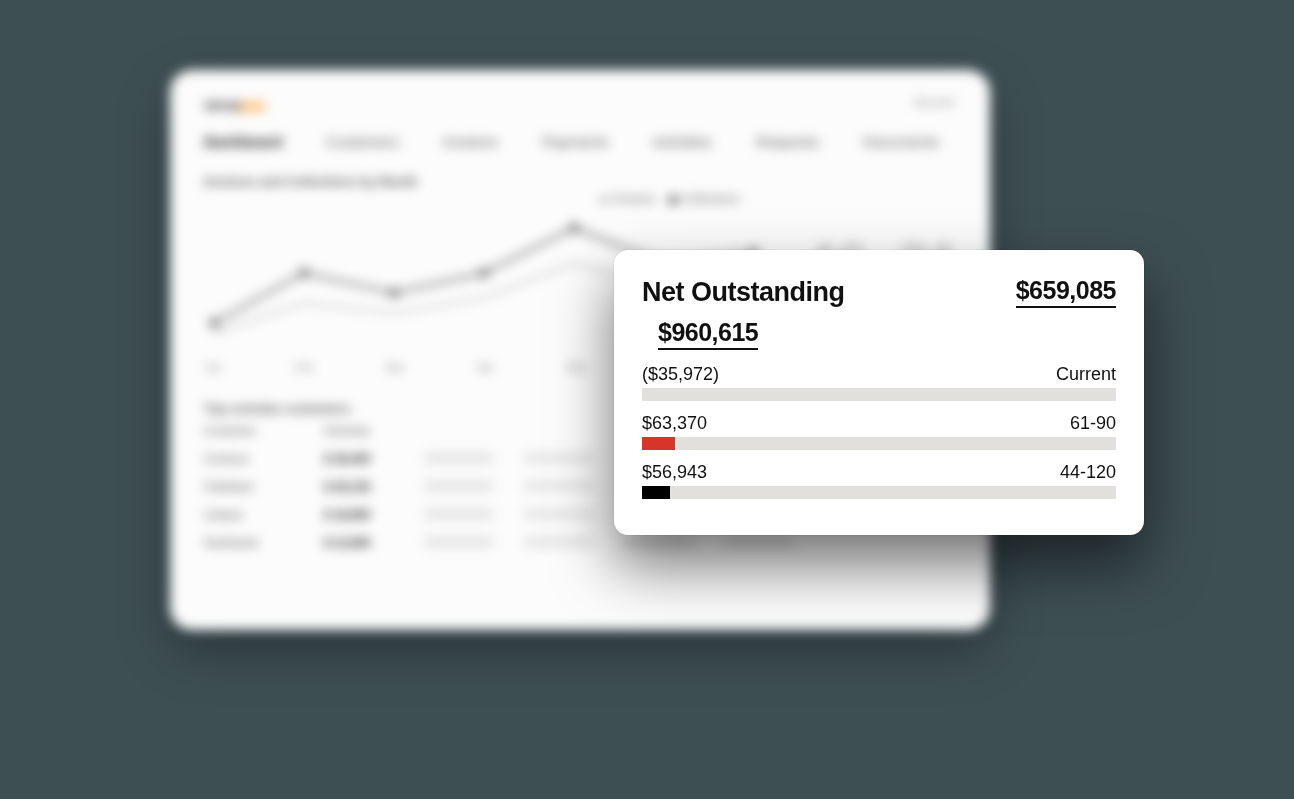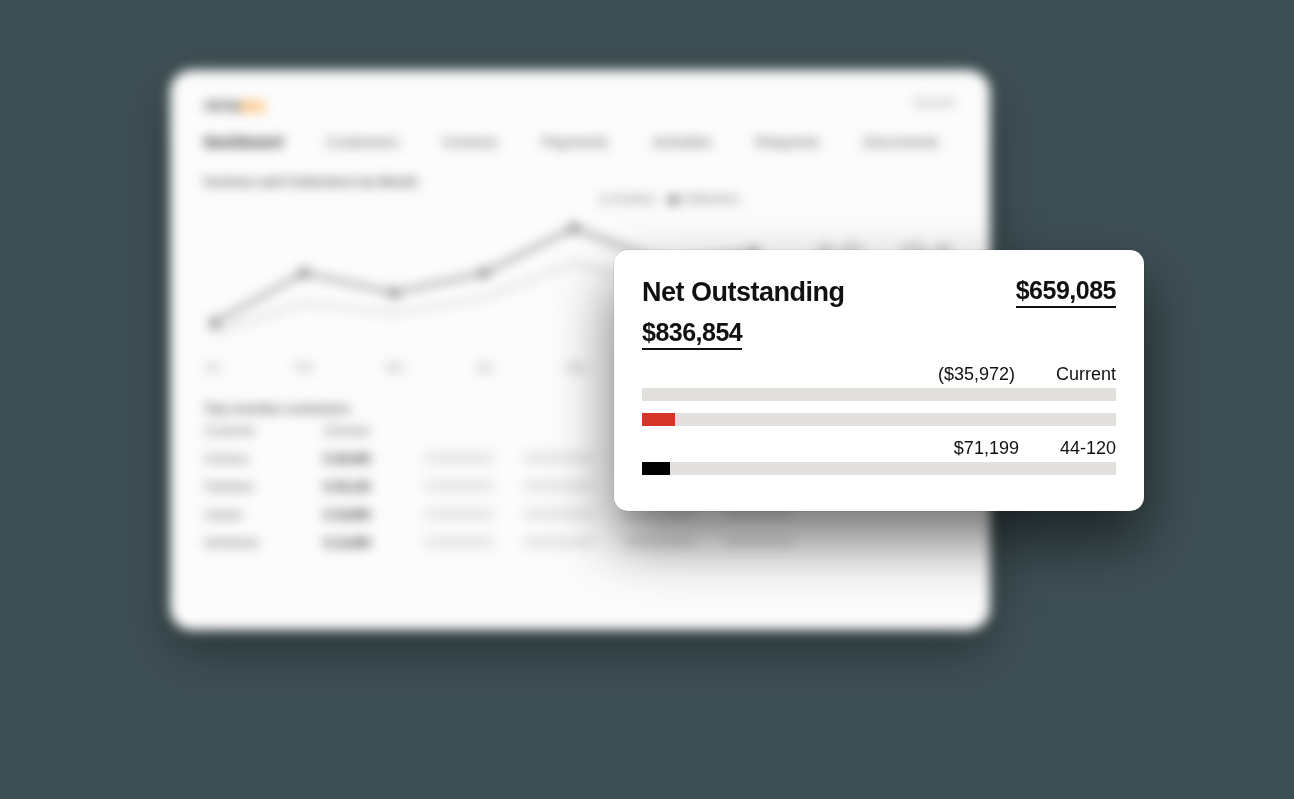--- a/index.html
+++ b/index.html
@@ -110,31 +110,31 @@
     color: #111;
     letter-spacing: -0.5px;
   }
   .card-header-row .value {
     font-size: 25px;
     font-weight: 800;
     color: #111;
     border-bottom: 2px solid #111;
     padding-bottom: 1px;
     letter-spacing: -0.5px;
+    margin-left: 16px;
   }
 
   .aging-list { margin-top: 14px; }
   .aging-item { margin-bottom: 12px; }
   .aging-text {
     display: flex;
-    justify-content: flex-end;
+    justify-content: space-between;
     font-size: 18px;
     color: #111;
     margin-bottom: 3px;
-    gap: 41px;
   }
   .aging-bar-track {
     width: 100%;
     height: 13px;
     background: #e2e0dc;
   }
   .aging-bar-fill {
     height: 100%;
   }
 </style>
@@ -234,41 +234,45 @@
     </div>
   </div>
 </div>
 
 <div class="card">
   <div class="card-header-row">
     <div class="label">Net Outstanding</div>
     <div class="value">$659,085</div>
   </div>
   <div class="card-header-row">
-    <div class="value">$836,854</div>
+    <div class="value">$960,615</div>
   </div>
 
   <div class="aging-list" id="aging-list">
       <div class="aging-item">
         <div class="aging-text">
           <span>($35,972)</span>
           <span>Current</span>
         </div>
         <div class="aging-bar-track">
           <div class="aging-bar-fill" style="width: 0%; background: rgb(226, 224, 220);"></div>
         </div>
       </div>
       <div class="aging-item">
+        <div class="aging-text">
+          <span>$63,370</span>
+          <span>61-90</span>
+        </div>
         <div class="aging-bar-track">
           <div class="aging-bar-fill" style="width: 7%; background: rgb(215, 52, 42);"></div>
         </div>
       </div>
       <div class="aging-item">
         <div class="aging-text">
-          <span>$71,199</span>
+          <span>$56,943</span>
           <span>44-120</span>
         </div>
         <div class="aging-bar-track">
           <div class="aging-bar-fill" style="width: 6%; background: rgb(0, 0, 0);"></div>
         </div>
       </div>
     </div>
 </div>
 
 </body></html>

